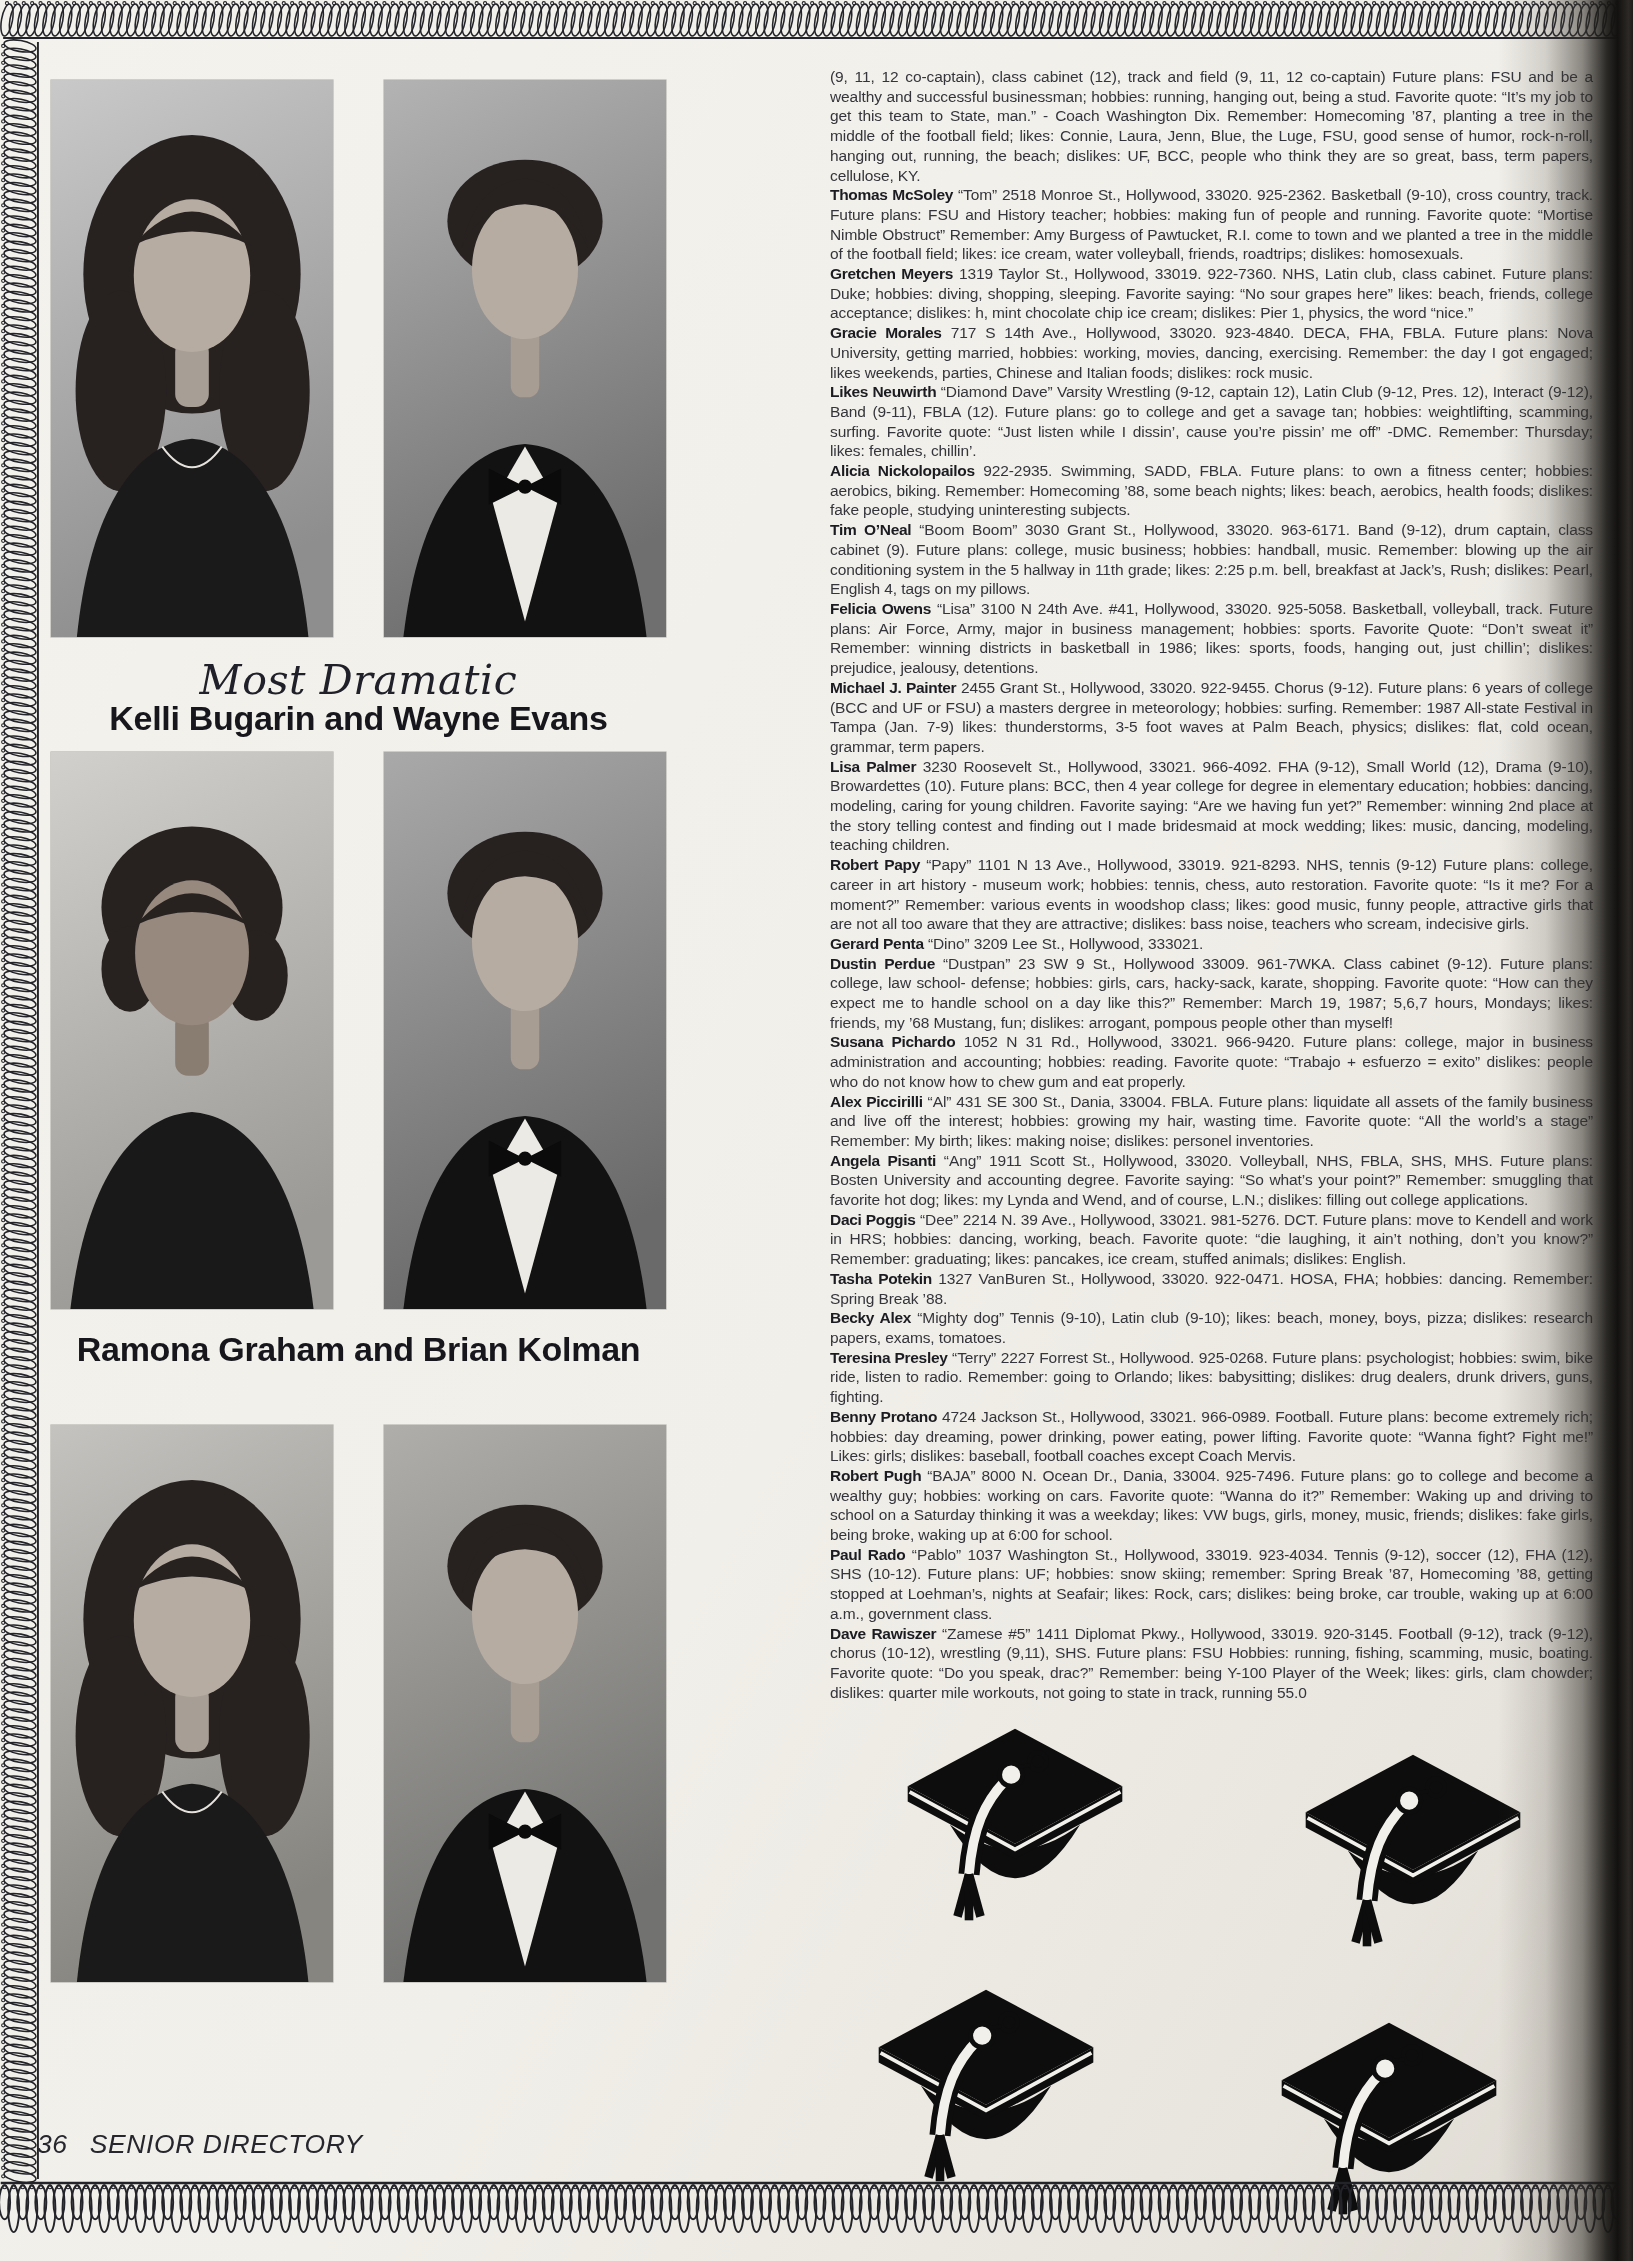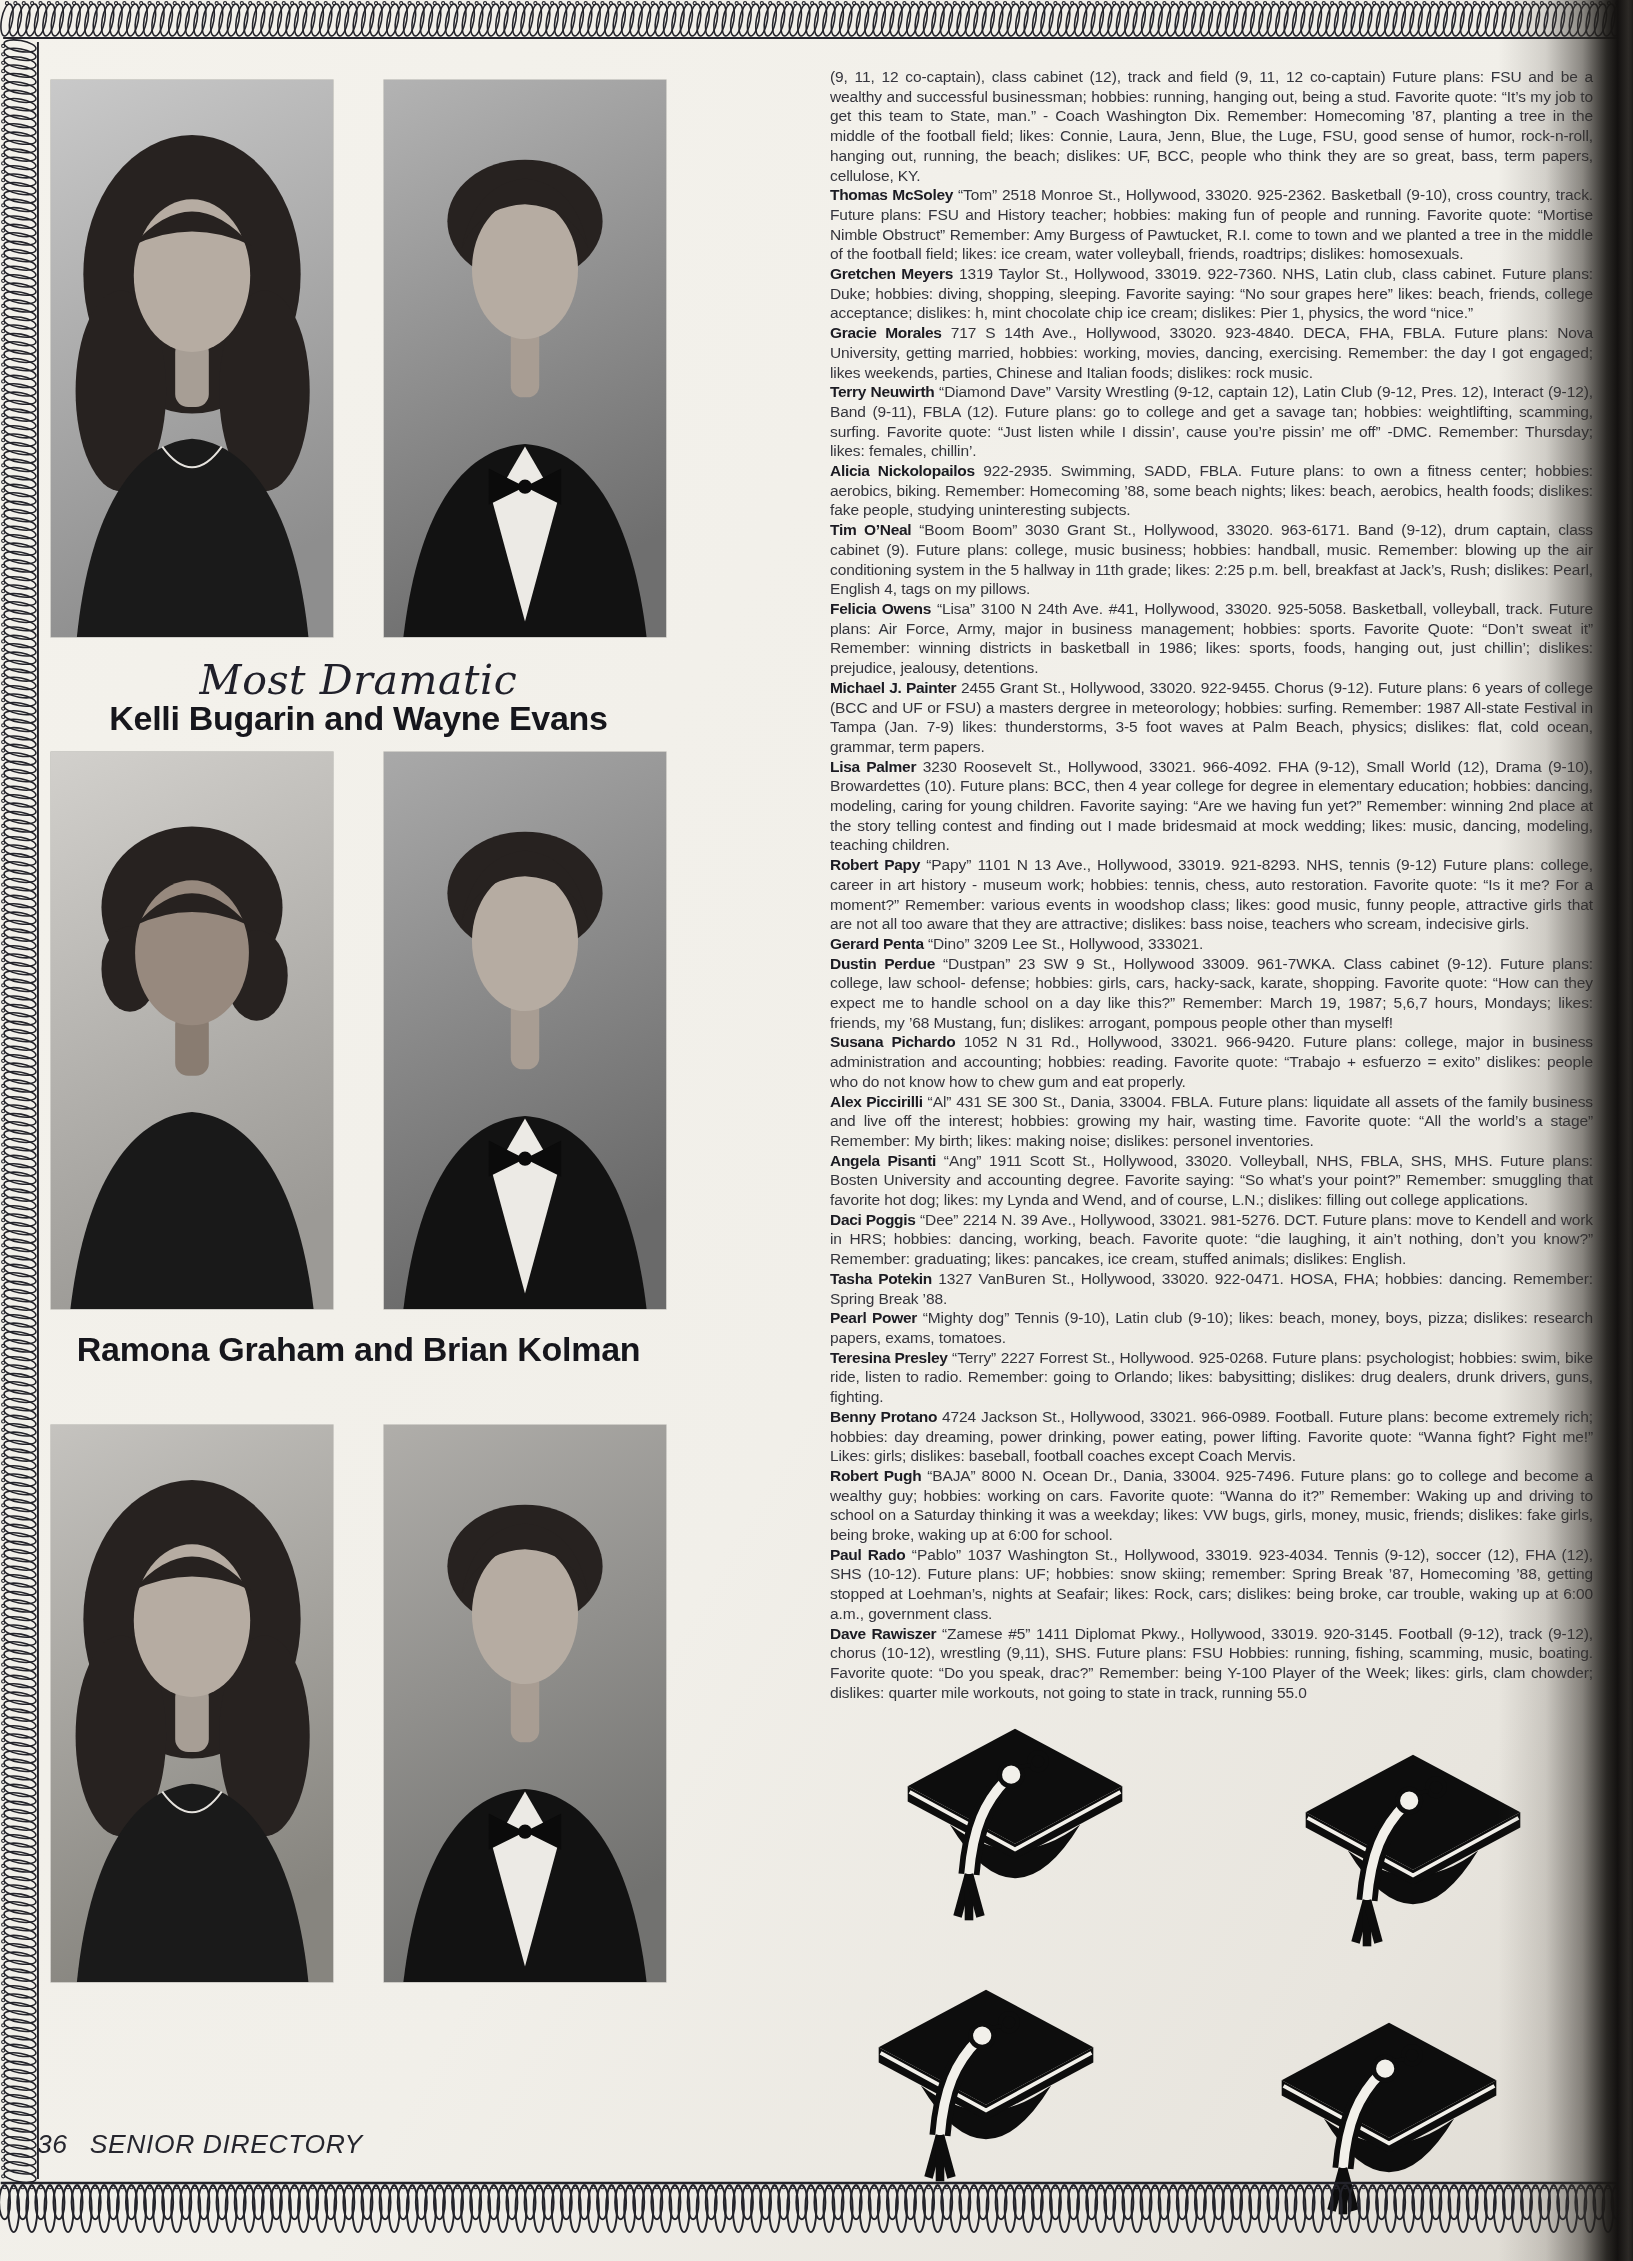--- a/index.html
+++ b/index.html
@@ -1454,35 +1454,35 @@
       </div>
     <div class="caption">
     </div>
   </div>
 
   <div id="directory">
       <p>(9, 11, 12 co-captain), class cabinet (12), track and field (9, 11, 12 co-captain) Future plans: FSU and be a wealthy and successful businessman; hobbies: running, hanging out, being a stud. Favorite quote: “It’s my job to get this team to State, man.” - Coach Washington Dix. Remember: Homecoming ’87, planting a tree in the middle of the football field; likes: Connie, Laura, Jenn, Blue, the Luge, FSU, good sense of humor, rock-n-roll, hanging out, running, the beach; dislikes: UF, BCC, people who think they are so great, bass, term papers, cellulose, KY.</p>
       <p><b>Thomas McSoley</b><span> “Tom” 2518 Monroe St., Hollywood, 33020. 925-2362. Basketball (9-10), cross country, track. Future plans: FSU and History teacher; hobbies: making fun of people and running. Favorite quote: “Mortise Nimble Obstruct” Remember: Amy Burgess of Pawtucket, R.I. come to town and we planted a tree in the middle of the football field; likes: ice cream, water volleyball, friends, roadtrips; dislikes: homosexuals.</span></p>
       <p><b>Gretchen Meyers</b><span> 1319 Taylor St., Hollywood, 33019. 922-7360. NHS, Latin club, class cabinet. Future plans: Duke; hobbies: diving, shopping, sleeping. Favorite saying: “No sour grapes here” likes: beach, friends, college acceptance; dislikes: h, mint chocolate chip ice cream; dislikes: Pier 1, physics, the word “nice.”</span></p>
       <p><b>Gracie Morales</b><span> 717 S 14th Ave., Hollywood, 33020. 923-4840. DECA, FHA, FBLA. Future plans: Nova University, getting married, hobbies: working, movies, dancing, exercising. Remember: the day I got engaged; likes weekends, parties, Chinese and Italian foods; dislikes: rock music.</span></p>
-      <p><b>Terry Neuwirth</b><span> “Diamond Dave” Varsity Wrestling (9-12, captain 12), Latin Club (9-12, Pres. 12), Interact (9-12), Band (9-11), FBLA (12). Future plans: go to college and get a savage tan; hobbies: weightlifting, scamming, surfing. Favorite quote: “Just listen while I dissin’, cause you’re pissin’ me off” -DMC. Remember: Thursday; likes: females, chillin’.</span></p>
+      <p><b>Likes Neuwirth</b><span> “Diamond Dave” Varsity Wrestling (9-12, captain 12), Latin Club (9-12, Pres. 12), Interact (9-12), Band (9-11), FBLA (12). Future plans: go to college and get a savage tan; hobbies: weightlifting, scamming, surfing. Favorite quote: “Just listen while I dissin’, cause you’re pissin’ me off” -DMC. Remember: Thursday; likes: females, chillin’.</span></p>
       <p><b>Alicia Nickolopailos</b><span> 922-2935. Swimming, SADD, FBLA. Future plans: to own a fitness center; hobbies: aerobics, biking. Remember: Homecoming ’88, some beach nights; likes: beach, aerobics, health foods; dislikes: fake people, studying uninteresting subjects.</span></p>
       <p><b>Tim O’Neal</b><span> “Boom Boom” 3030 Grant St., Hollywood, 33020. 963-6171. Band (9-12), drum captain, class cabinet (9). Future plans: college, music business; hobbies: handball, music. Remember: blowing up the air conditioning system in the 5 hallway in 11th grade; likes: 2:25 p.m. bell, breakfast at Jack’s, Rush; dislikes: Pearl, English 4, tags on my pillows.</span></p>
       <p><b>Felicia Owens</b><span> “Lisa” 3100 N 24th Ave. #41, Hollywood, 33020. 925-5058. Basketball, volleyball, track. Future plans: Air Force, Army, major in business management; hobbies: sports. Favorite Quote: “Don’t sweat it” Remember: winning districts in basketball in 1986; likes: sports, foods, hanging out, just chillin’; dislikes: prejudice, jealousy, detentions.</span></p>
       <p><b>Michael J. Painter</b><span> 2455 Grant St., Hollywood, 33020. 922-9455. Chorus (9-12). Future plans: 6 years of college (BCC and UF or FSU) a masters dergree in meteorology; hobbies: surfing. Remember: 1987 All-state Festival in Tampa (Jan. 7-9) likes: thunderstorms, 3-5 foot waves at Palm Beach, physics; dislikes: flat, cold ocean, grammar, term papers.</span></p>
       <p><b>Lisa Palmer</b><span> 3230 Roosevelt St., Hollywood, 33021. 966-4092. FHA (9-12), Small World (12), Drama (9-10), Browardettes (10). Future plans: BCC, then 4 year college for degree in elementary education; hobbies: dancing, modeling, caring for young children. Favorite saying: “Are we having fun yet?” Remember: winning 2nd place at the story telling contest and finding out I made bridesmaid at mock wedding; likes: music, dancing, modeling, teaching children.</span></p>
       <p><b>Robert Papy</b><span> “Papy” 1101 N 13 Ave., Hollywood, 33019. 921-8293. NHS, tennis (9-12) Future plans: college, career in art history - museum work; hobbies: tennis, chess, auto restoration. Favorite quote: “Is it me? For a moment?” Remember: various events in woodshop class; likes: good music, funny people, attractive girls that are not all too aware that they are attractive; dislikes: bass noise, teachers who scream, indecisive girls.</span></p>
       <p><b>Gerard Penta</b><span> “Dino” 3209 Lee St., Hollywood, 333021.</span></p>
       <p><b>Dustin Perdue</b><span> “Dustpan” 23 SW 9 St., Hollywood 33009. 961-7WKA. Class cabinet (9-12). Future plans: college, law school- defense; hobbies: girls, cars, hacky-sack, karate, shopping. Favorite quote: “How can they expect me to handle school on a day like this?” Remember: March 19, 1987; 5,6,7 hours, Mondays; likes: friends, my ’68 Mustang, fun; dislikes: arrogant, pompous people other than myself!</span></p>
       <p><b>Susana Pichardo</b><span> 1052 N 31 Rd., Hollywood, 33021. 966-9420. Future plans: college, major in business administration and accounting; hobbies: reading. Favorite quote: “Trabajo + esfuerzo = exito” dislikes: people who do not know how to chew gum and eat properly.</span></p>
       <p><b>Alex Piccirilli</b><span> “Al” 431 SE 300 St., Dania, 33004. FBLA. Future plans: liquidate all assets of the family business and live off the interest; hobbies: growing my hair, wasting time. Favorite quote: “All the world’s a stage” Remember: My birth; likes: making noise; dislikes: personel inventories.</span></p>
       <p><b>Angela Pisanti</b><span> “Ang” 1911 Scott St., Hollywood, 33020. Volleyball, NHS, FBLA, SHS, MHS. Future plans: Bosten University and accounting degree. Favorite saying: “So what’s your point?” Remember: smuggling that favorite hot dog; likes: my Lynda and Wend, and of course, L.N.; dislikes: filling out college applications.</span></p>
       <p><b>Daci Poggis</b><span> “Dee” 2214 N. 39 Ave., Hollywood, 33021. 981-5276. DCT. Future plans: move to Kendell and work in HRS; hobbies: dancing, working, beach. Favorite quote: “die laughing, it ain’t nothing, don’t you know?” Remember: graduating; likes: pancakes, ice cream, stuffed animals; dislikes: English.</span></p>
       <p><b>Tasha Potekin</b><span> 1327 VanBuren St., Hollywood, 33020. 922-0471. HOSA, FHA; hobbies: dancing. Remember: Spring Break ’88.</span></p>
-      <p><b>Pearl Power</b><span> “Mighty dog” Tennis (9-10), Latin club (9-10); likes: beach, money, boys, pizza; dislikes: research papers, exams, tomatoes.</span></p>
+      <p><b>Becky Alex</b><span> “Mighty dog” Tennis (9-10), Latin club (9-10); likes: beach, money, boys, pizza; dislikes: research papers, exams, tomatoes.</span></p>
       <p><b>Teresina Presley</b><span> “Terry” 2227 Forrest St., Hollywood. 925-0268. Future plans: psychologist; hobbies: swim, bike ride, listen to radio. Remember: going to Orlando; likes: babysitting; dislikes: drug dealers, drunk drivers, guns, fighting.</span></p>
       <p><b>Benny Protano</b><span> 4724 Jackson St., Hollywood, 33021. 966-0989. Football. Future plans: become extremely rich; hobbies: day dreaming, power drinking, power eating, power lifting. Favorite quote: “Wanna fight? Fight me!” Likes: girls; dislikes: baseball, football coaches except Coach Mervis.</span></p>
       <p><b>Robert Pugh</b><span> “BAJA” 8000 N. Ocean Dr., Dania, 33004. 925-7496. Future plans: go to college and become a wealthy guy; hobbies: working on cars. Favorite quote: “Wanna do it?” Remember: Waking up and driving to school on a Saturday thinking it was a weekday; likes: VW bugs, girls, money, music, friends; dislikes: fake girls, being broke, waking up at 6:00 for school.</span></p>
       <p><b>Paul Rado</b><span> “Pablo” 1037 Washington St., Hollywood, 33019. 923-4034. Tennis (9-12), soccer (12), FHA (12), SHS (10-12). Future plans: UF; hobbies: snow skiing; remember: Spring Break ’87, Homecoming ’88, getting stopped at Loehman’s, nights at Seafair; likes: Rock, cars; dislikes: being broke, car trouble, waking up at 6:00 a.m., government class.</span></p>
       <p><b>Dave Rawiszer</b><span> “Zamese #5” 1411 Diplomat Pkwy., Hollywood, 33019. 920-3145. Football (9-12), track (9-12), chorus (10-12), wrestling (9,11), SHS. Future plans: FSU Hobbies: running, fishing, scamming, music, boating. Favorite quote: “Do you speak, drac?” Remember: being Y-100 Player of the Week; likes: girls, clam chowder; dislikes: quarter mile workouts, not going to state in track, running 55.0</span></p>
     </div>
 
   <div id="cap1" class="cap-icon"><svg viewBox="0 0 120 112" width="100%" height="100%">
         <path d="M26,56 Q60,112 94,56 Q60,82 26,56 Z" fill="#0d0d0d"></path>
         <polygon points="60,6 116,36 60,66 4,36" fill="#0d0d0d"></polygon>

